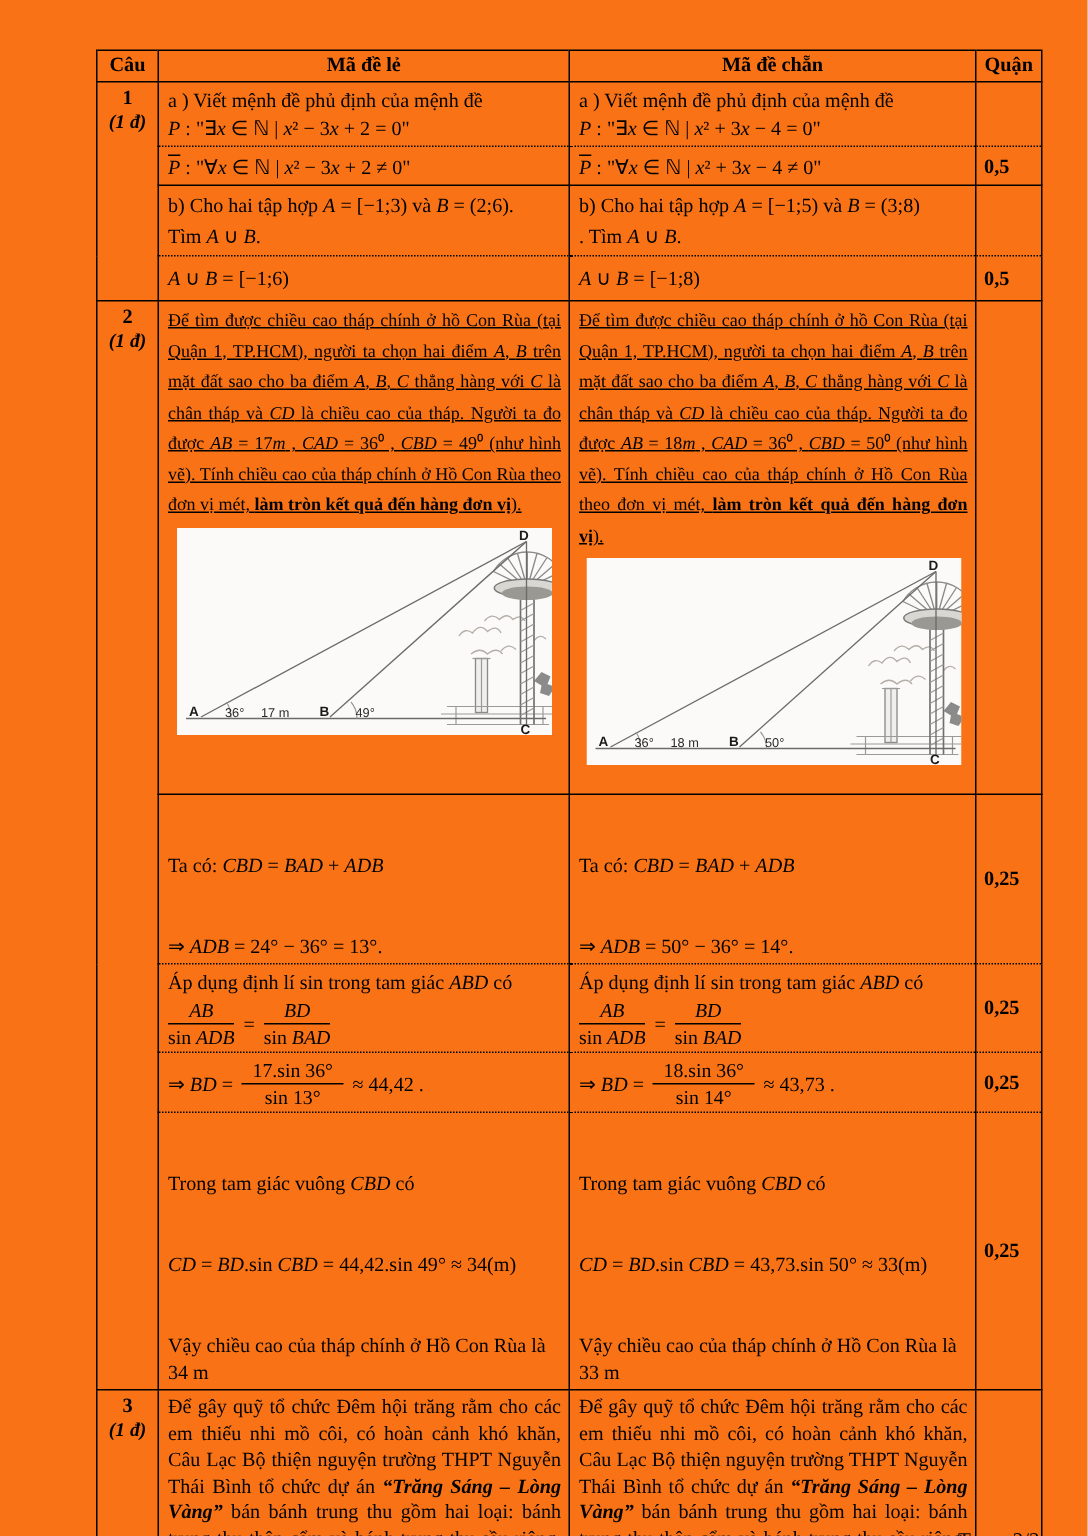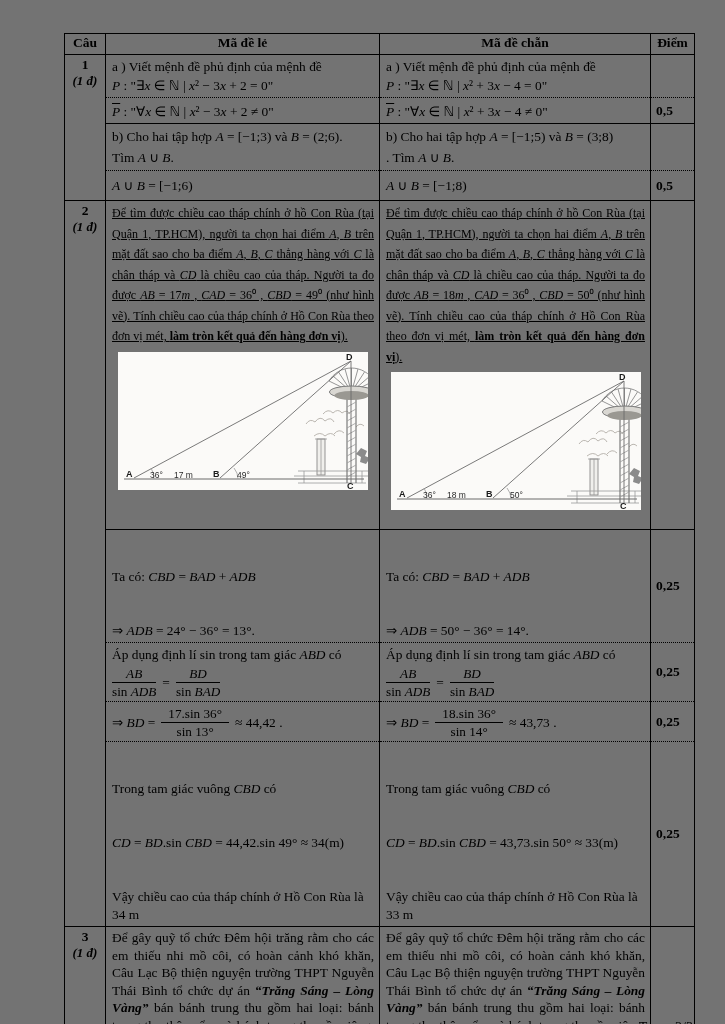--- a/index.html
+++ b/index.html
@@ -1,16 +1,16 @@
 <!DOCTYPE html>
 <html><head>
 <meta charset="utf-8">
 <style>
   html,body { margin:0; padding:0; background:#e8e8e8; }
-  .page { position:relative; width:725px; height:1024px; background:#737373; overflow:hidden;
+  .page { position:relative; width:725px; height:1024px; background:#f97316; overflow:hidden;
           font-family:"Liberation Serif", serif; color:#000; }
   table.grading { position:absolute; left:64px; top:33px; width:630px;
           border-collapse:collapse; table-layout:fixed; border-top:1px solid #000; }
   col.c1{width:41px} col.c2{width:274px} col.c3{width:271px} col.c4{width:44px}
   th, td { border-left:1px solid #000; border-right:1px solid #000;
            border-bottom:1px solid #000; border-top:none; padding:0; vertical-align:top; }
   td.dt { border-bottom-style:dotted; }
   th { font-weight:bold; font-size:13.5px; text-align:center; height:19px; padding:1px 0 0 0; }
   td.cell { font-size:13.4px; padding:2px 5px 2px 6px; }
   td.qnum { text-align:center; font-weight:bold; font-size:13.5px; padding-top:2px; }
@@ -61,21 +61,21 @@
         <col class="c1">
         <col class="c2">
         <col class="c3">
         <col class="c4">
       </colgroup>
     <tbody>
       <tr class="rhdr">
         <th>Câu</th>
         <th>Mã đề lẻ</th>
         <th>Mã đề chẵn</th>
-        <th>Điểm</th>
+        <th>Quận</th>
       </tr>
 
       <tr class="rq1a">
         <td class="qnum" rowspan="4">
           <div>1</div>
           <div class="qp">(1 đ)</div>
         </td>
         <td class="cell dt">
           <div class="line"><span>a ) Viết mệnh đề phủ định của mệnh đề</span></div>
           <div class="line"><span class="rs-i">P</span><span> : "∃</span><span class="rs-i">x</span><span> ∈ ℕ | </span><span class="rs-i">x</span><span>² − 3</span><span class="rs-i">x</span><span> + 2 = 0"</span></div>

